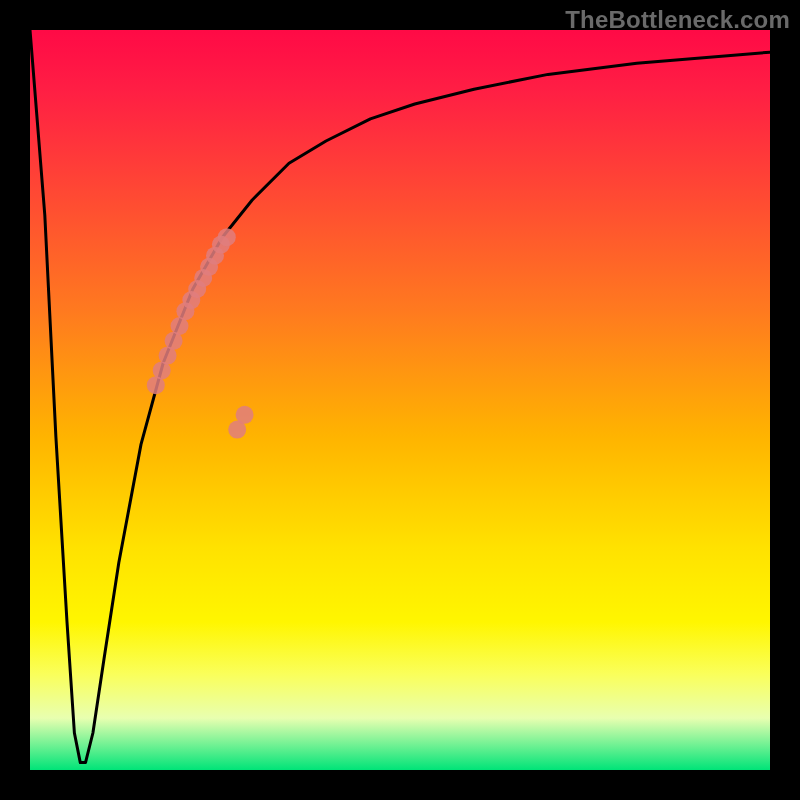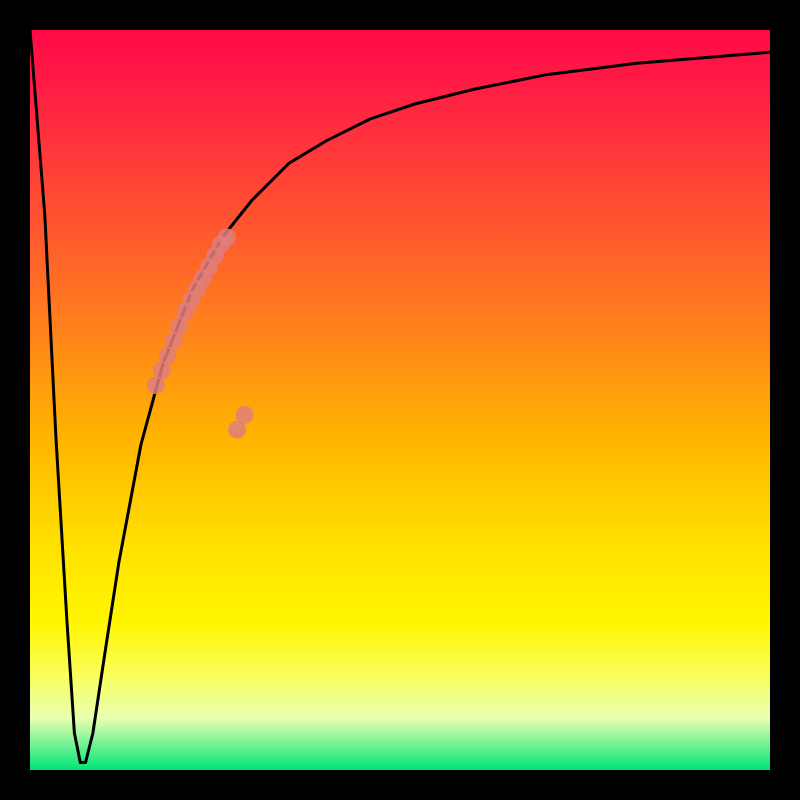--- a/index.html
+++ b/index.html
@@ -47,20 +47,21 @@
   svg.curve {
     position: absolute;
     left: 0; top: 0;
     width: 100%; height: 100%;
   }
 </style>
 </head>
 <body>
 
 <div class="chart-container">
+  <div class="watermark">TheBottleneck.com</div>
   <div class="plot-area">
     <div class="gradient-bg"></div>
     <svg class="curve" viewBox="0 0 740 740" preserveAspectRatio="none">
       <g id="curve-group">
           <path d="M0.0 0.0 L14.8 185.0 L25.9 407.0 L37.0 592.0 L44.4 703.0 L50.3 732.6 L55.5 732.6 L62.9 703.0 L74.0 629.0 L88.8 532.8 L111.0 414.4 L133.2 333.0 L162.8 259.0 L192.4 207.2 L222.0 170.2 L259.0 133.2 L296.0 111.0 L340.4 88.8 L384.8 74.0 L444.0 59.2 L518.0 44.4 L606.8 33.3 L740.0 22.2" fill="none" stroke="#000000" stroke-width="3" stroke-linejoin="round" stroke-linecap="round"></path>
         </g>
       <g id="marker-group">
           <circle cx="125.8" cy="355.2" r="9" fill="#e07e7e" fill-opacity="0.85"></circle>
           <circle cx="131.7" cy="340.4" r="9" fill="#e07e7e" fill-opacity="0.85"></circle>
           <circle cx="137.6" cy="325.6" r="9" fill="#e07e7e" fill-opacity="0.85"></circle>

